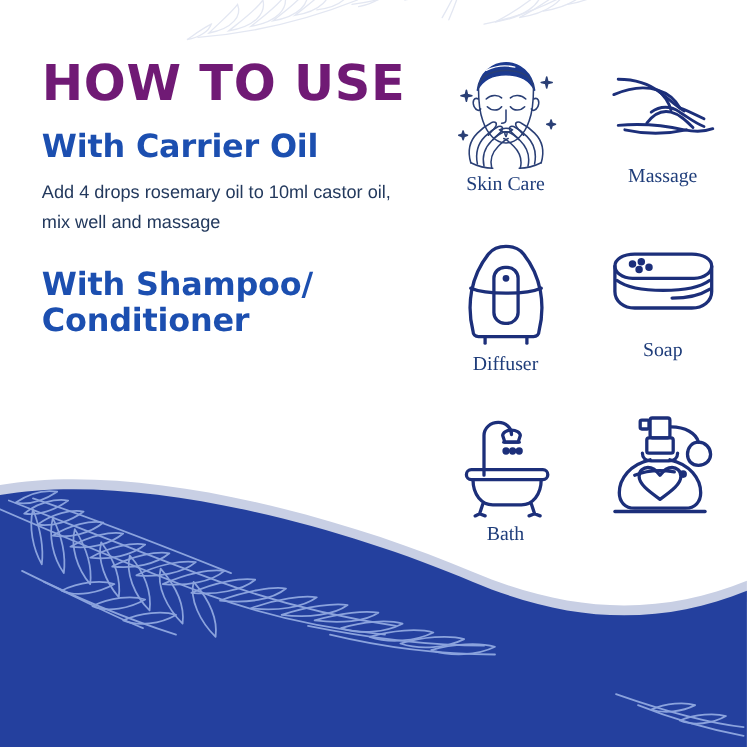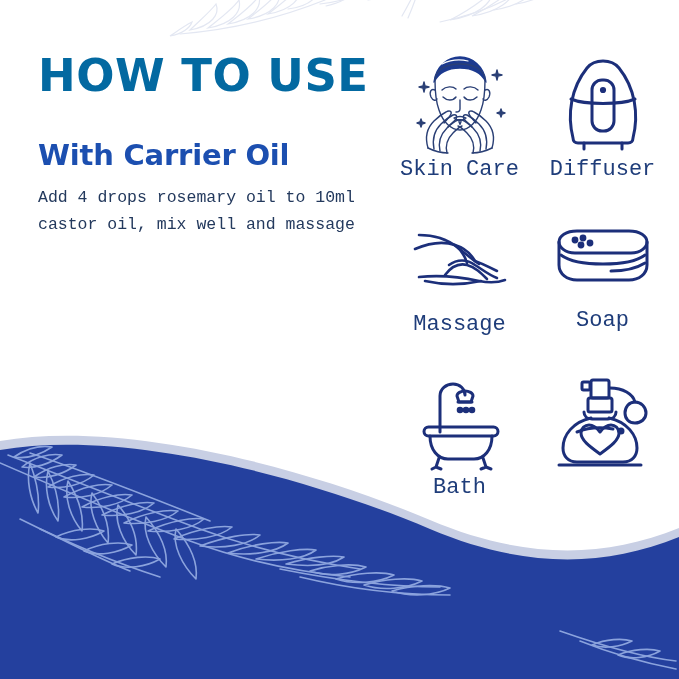--- a/index.html
+++ b/index.html
@@ -19,37 +19,37 @@
   .wave-wrap { position:absolute; left:0; bottom:0; width:679px; height:260px; pointer-events:none; }
 
   
   .left-col { position:absolute; left:38px; top:52px; width:350px; }
 
   .title {
     font-family:"DejaVu Sans", sans-serif;
     font-weight:bold;
     font-size:45px;
     letter-spacing:0.5px;
-    color:#0369a1;
+    color:#701a75;
     line-height:1.05;
   }
 
   .section { margin-top:26px; }
-  .section.first { margin-top:40px; }
+  .section.first { margin-top:18px; }
   .sub-title {
     font-family:"DejaVu Sans", sans-serif;
     font-weight:bold;
     font-size:29px;
     color:#1c4fb0;
     line-height:1.12;
     letter-spacing:-0.2px;
   }
   .body-text {
     margin-top:12px;
-    font-family:Liberation Mono, monospace;
+    font-family:Liberation Sans, sans-serif;
     font-size:16.5px;
     color:#23395d;
     line-height:1.65;
     max-width:320px;
   }
 
   
   .icon-grid {
     position:absolute;
     left:392px; top:52px;
@@ -66,22 +66,22 @@
     align-items:center;
     justify-content:flex-start;
   }
   .icon-art {
     height:108px;
     display:flex;
     align-items:center;
     justify-content:center;
   }
   .icon-label {
-    font-family:Liberation Mono, monospace;
-    font-size:22px;
+    font-family:Liberation Serif, serif;
+    font-size:18px;
     color:#1f3d7a;
     line-height:1.1;
     margin-top:2px;
     white-space:nowrap;
   }
   
   .row1 .icon-art { height:104px; }
   .row2 .icon-art { height:96px; }
   .row3 .icon-art { height:92px; }
 </style>
@@ -116,20 +116,21 @@
   <div class="left-col">
 
     <div class="title">HOW TO USE</div>
 
     <div class="section first">
       <div class="sub-title">With Carrier Oil</div>
       <div class="body-text">Add 4 drops rosemary oil to 10ml castor oil, mix well and massage</div>
     </div>
 
     <div class="section">
+      <div class="sub-title">With Shampoo/ Conditioner</div>
     </div>
 
   </div>
 
   <div class="icon-grid">
 
     <div class="icon-cell row1">
       <div class="icon-art">
         <svg width="104" height="104" viewBox="0 0 104 104" fill="none" stroke="#2a3f75" stroke-width="1.4" stroke-linecap="round" stroke-linejoin="round">
 
@@ -172,59 +173,59 @@
 
           <path d="M15 34 L16 30 L17 34 L21 35 L17 36 L16 40 L15 36 L11 35Z" fill="#2a3f75"></path>
           <path d="M88 22 L89 18 L90 22 L94 23 L90 24 L89 28 L88 24 L84 23Z" fill="#2a3f75"></path>
           <path d="M12 70 L13 67 L14 70 L17 71 L14 72 L13 75 L12 72 L9 71Z" fill="#2a3f75"></path>
           <path d="M92 60 L93 57 L94 60 L97 61 L94 62 L93 65 L92 62 L89 61Z" fill="#2a3f75"></path>
         </svg>
       </div>
       <div class="icon-label">Skin Care</div>
     </div>
 
+    <div class="icon-cell row2">
+      <div class="icon-art">
+        <svg width="110" height="80" viewBox="0 0 110 80" fill="none" stroke="#1c2f7a" stroke-width="2.6" stroke-linecap="round" stroke-linejoin="round">
+
+          <path d="M10 26 C24 20 38 18 50 22 C60 25 66 31 70 38"></path>
+          <path d="M14 12 C28 12 42 16 52 24 C60 30 66 36 74 41"></path>
+
+          <path d="M70 38 C76 40 84 44 92 48"></path>
+          <path d="M50 22 C56 27 60 33 62 40"></path>
+
+          <path d="M44 42 C52 36 62 36 70 42 C78 47 84 52 92 55"></path>
+          <path d="M40 52 C46 44 54 40 62 42 C70 44 76 50 82 56"></path>
+
+          <path d="M14 54 C34 52 56 54 74 58 C84 60 92 60 100 57"></path>
+          <path d="M20 58 C38 62 58 62 76 58"></path>
+        </svg>
+      </div>
+      <div class="icon-label">Massage</div>
+    </div>
+
     <div class="icon-cell row1">
       <div class="icon-art">
         <svg width="96" height="100" viewBox="0 0 96 100" fill="none" stroke="#1c2f7a" stroke-width="3" stroke-linecap="round" stroke-linejoin="round">
 
           <path d="M18 84 C12 60 16 34 32 14 C36 9 42 7 48 7
                    C54 7 60 9 64 14 C80 34 84 60 78 84
                    C78 87 76 89 73 89 L23 89 C20 89 18 87 18 84Z"></path>
 
           <path d="M16 45 C30 51 66 51 80 45"></path>
 
           <rect x="37" y="26" width="22" height="51" rx="10"></rect>
 
           <circle cx="48" cy="36" r="1.6" fill="#1c2f7a"></circle>
 
           <path d="M29 89 L29 95"></path>
           <path d="M67 89 L67 95"></path>
         </svg>
       </div>
       <div class="icon-label">Diffuser</div>
-    </div>
-
-    <div class="icon-cell row2">
-      <div class="icon-art">
-        <svg width="110" height="80" viewBox="0 0 110 80" fill="none" stroke="#1c2f7a" stroke-width="2.6" stroke-linecap="round" stroke-linejoin="round">
-
-          <path d="M10 26 C24 20 38 18 50 22 C60 25 66 31 70 38"></path>
-          <path d="M14 12 C28 12 42 16 52 24 C60 30 66 36 74 41"></path>
-
-          <path d="M70 38 C76 40 84 44 92 48"></path>
-          <path d="M50 22 C56 27 60 33 62 40"></path>
-
-          <path d="M44 42 C52 36 62 36 70 42 C78 47 84 52 92 55"></path>
-          <path d="M40 52 C46 44 54 40 62 42 C70 44 76 50 82 56"></path>
-
-          <path d="M14 54 C34 52 56 54 74 58 C84 60 92 60 100 57"></path>
-          <path d="M20 58 C38 62 58 62 76 58"></path>
-        </svg>
-      </div>
-      <div class="icon-label">Massage</div>
     </div>
 
     <div class="icon-cell row3">
       <div class="icon-art">
         <svg width="100" height="68" viewBox="0 0 100 68" fill="none" stroke="#1c2f7a" stroke-width="3" stroke-linecap="round" stroke-linejoin="round">
 
           <path d="M22 26 C12 26 6 20 6 15 C6 9 13 4 24 4 L76 4
                    C87 4 94 9 94 15 C94 20 88 26 78 26Z"></path>
 
           <path d="M6 15 L6 38 C6 47 14 53 24 53 L76 53 C86 53 94 47 94 38 L94 15"></path>

